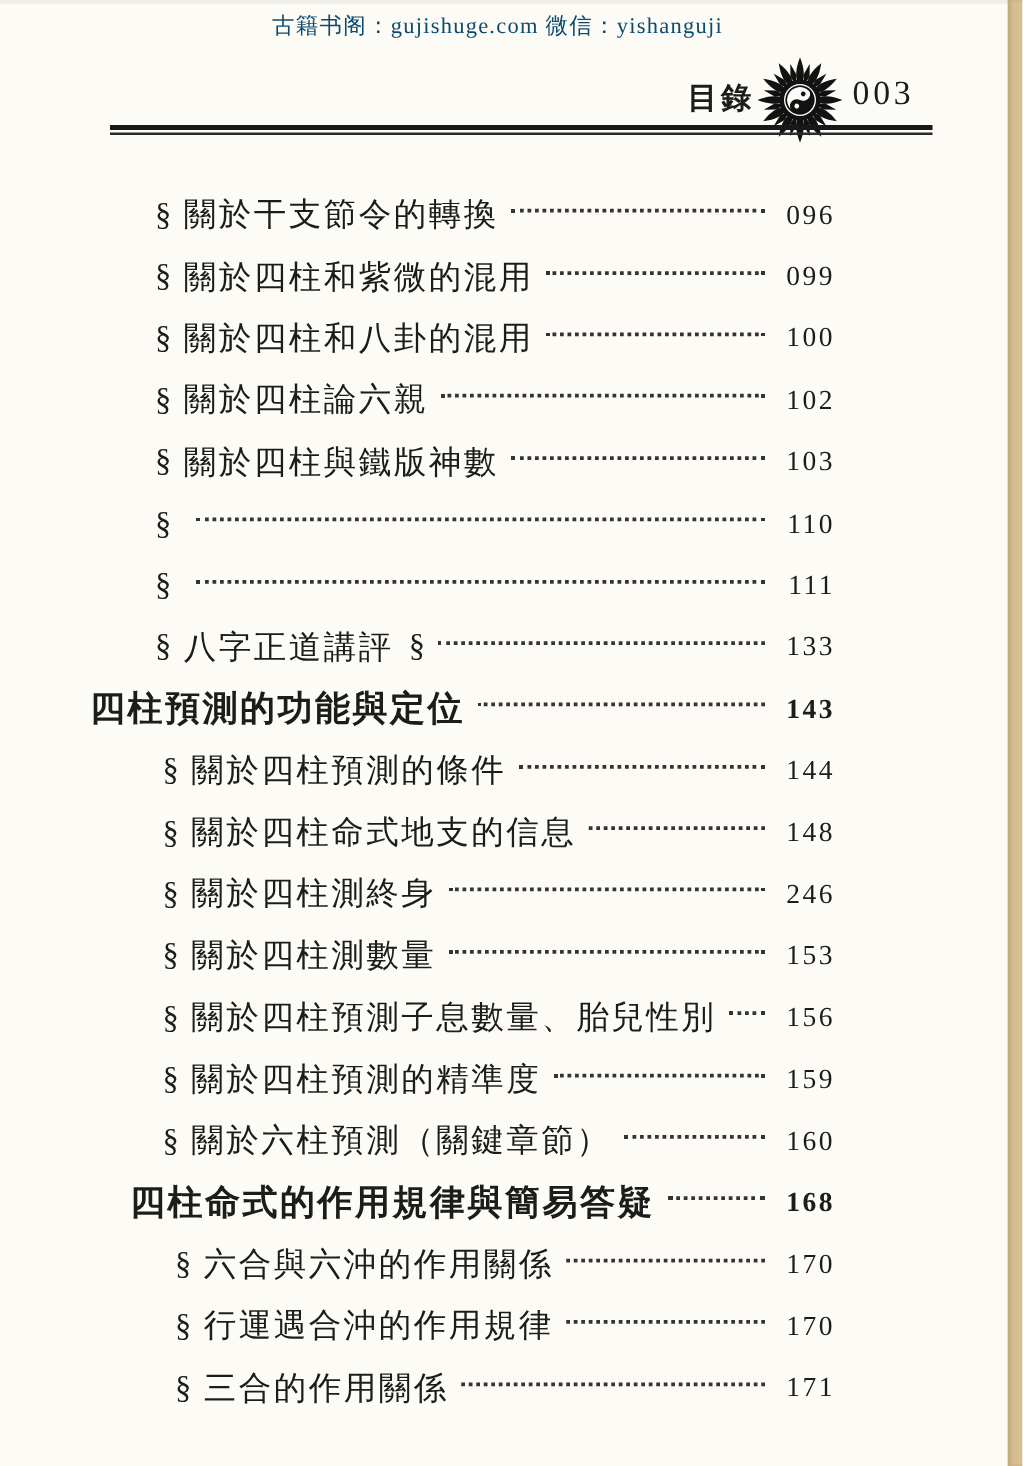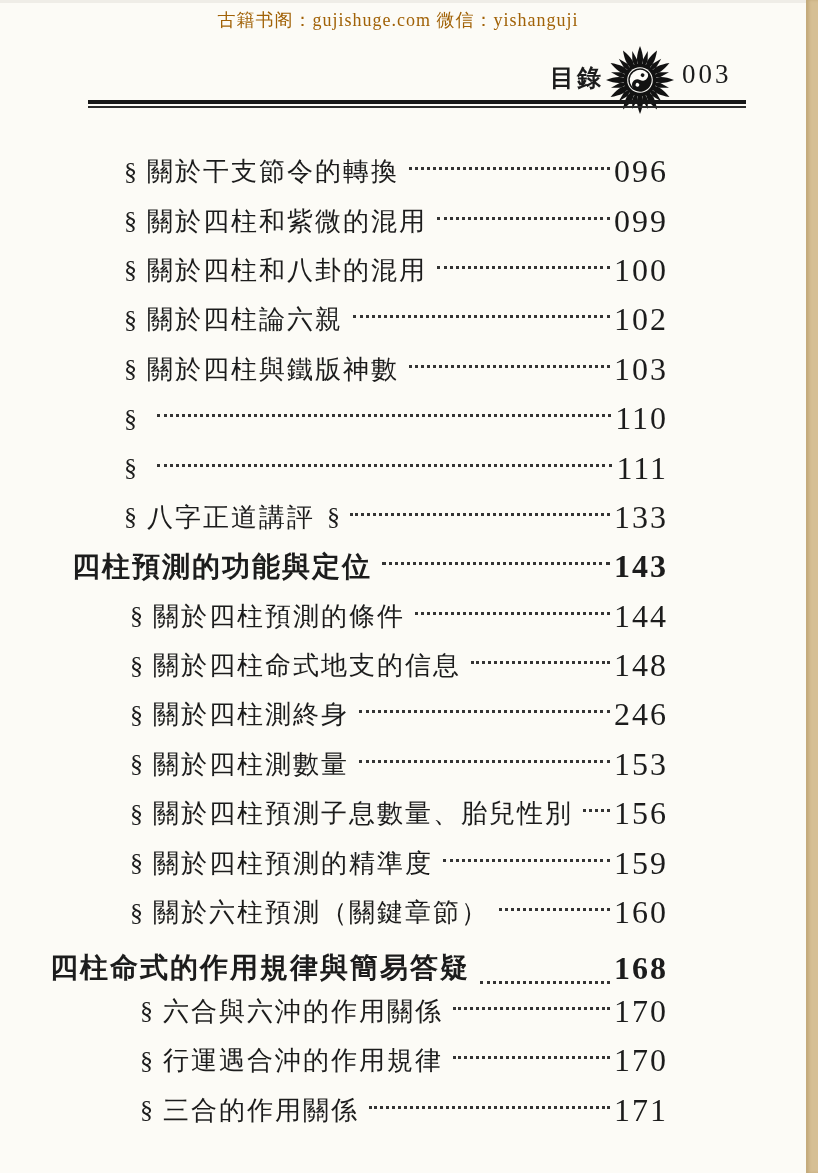--- a/index.html
+++ b/index.html
@@ -8,21 +8,21 @@
     background:#fcfbf6;overflow:hidden;
     font-family:"Liberation Serif","DejaVu Serif",serif;color:#1c1c1c;
   }
   .top-shade{position:absolute;top:0;left:0;width:100%;height:3px;background:#efede7;}
   .edge-band{
     position:absolute;top:0;right:0;width:12px;height:100%;
     background:#d6bf94;box-shadow:inset 3px 0 3px #c3aa7b;
   }
   .watermark{
     position:absolute;top:8px;left:0;width:796px;text-align:center;
-    font-size:18px;letter-spacing:1px;color:#a16207;white-space:nowrap;
+    font-size:18px;letter-spacing:1px;color:#0c4a6e;white-space:nowrap;
   }
   .header-title{
     position:absolute;left:550px;top:62px;
     font-size:24px;font-weight:700;letter-spacing:3px;white-space:nowrap;
   }
   .ornament{position:absolute;left:606px;top:43px;width:68px;height:74px;}
   .header-num{
     position:absolute;left:682px;top:59px;
     font-size:27px;letter-spacing:3px;white-space:nowrap;
   }
@@ -38,21 +38,21 @@
   .prefix{flex:none;margin-right:10px;}
   .suffix{flex:none;margin-left:12px;}
   .prefix:empty,.suffix:empty{display:none;}
   .label{flex:none;letter-spacing:2px;white-space:nowrap;}
   .leader{
     flex:1 1 auto;min-width:16px;height:0;
     border-bottom:3px dotted #343434;
     margin:0 4px 0 10px;transform:translateY(-3px);
   }
   .pagenum{
-    flex:none;font-size:32px;letter-spacing:2px;
+    flex:none;font-size:22px;letter-spacing:2px;
     min-width:52px;text-align:right;white-space:nowrap;
   }
 </style>
 </head>
 <body>
 
 <div class="page">
   <div class="top-shade"></div>
 
   <div class="watermark">古籍书阁：gujishuge.com 微信：yishanguji</div>
@@ -213,21 +213,21 @@
       <span class="leader"></span>
       <span class="pagenum">159</span>
     </div>
       <div class="toc-row" style="padding-left: 130px;">
       <span class="prefix">§</span>
       <span class="label">關於六柱預測（關鍵章節）</span>
 
       <span class="leader"></span>
       <span class="pagenum">160</span>
     </div>
-      <div class="toc-row section" style="padding-left: 50px; align-items: flex-end;">
+      <div class="toc-row section" style="padding-left: 104px;">
 
       <span class="label">四柱命式的作用規律與簡易答疑</span>
 
       <span class="leader"></span>
       <span class="pagenum">168</span>
     </div>
       <div class="toc-row" style="padding-left: 140px;">
       <span class="prefix">§</span>
       <span class="label">六合與六沖的作用關係</span>
 

